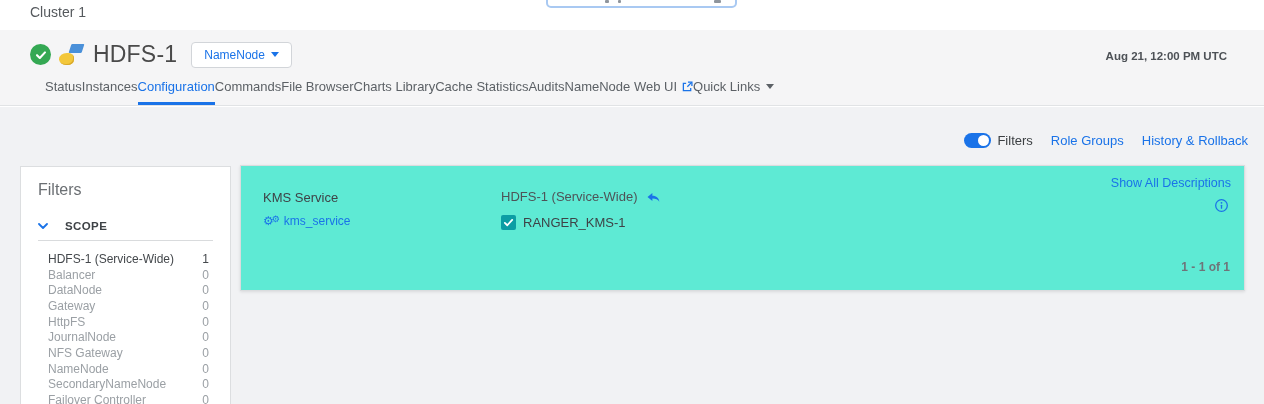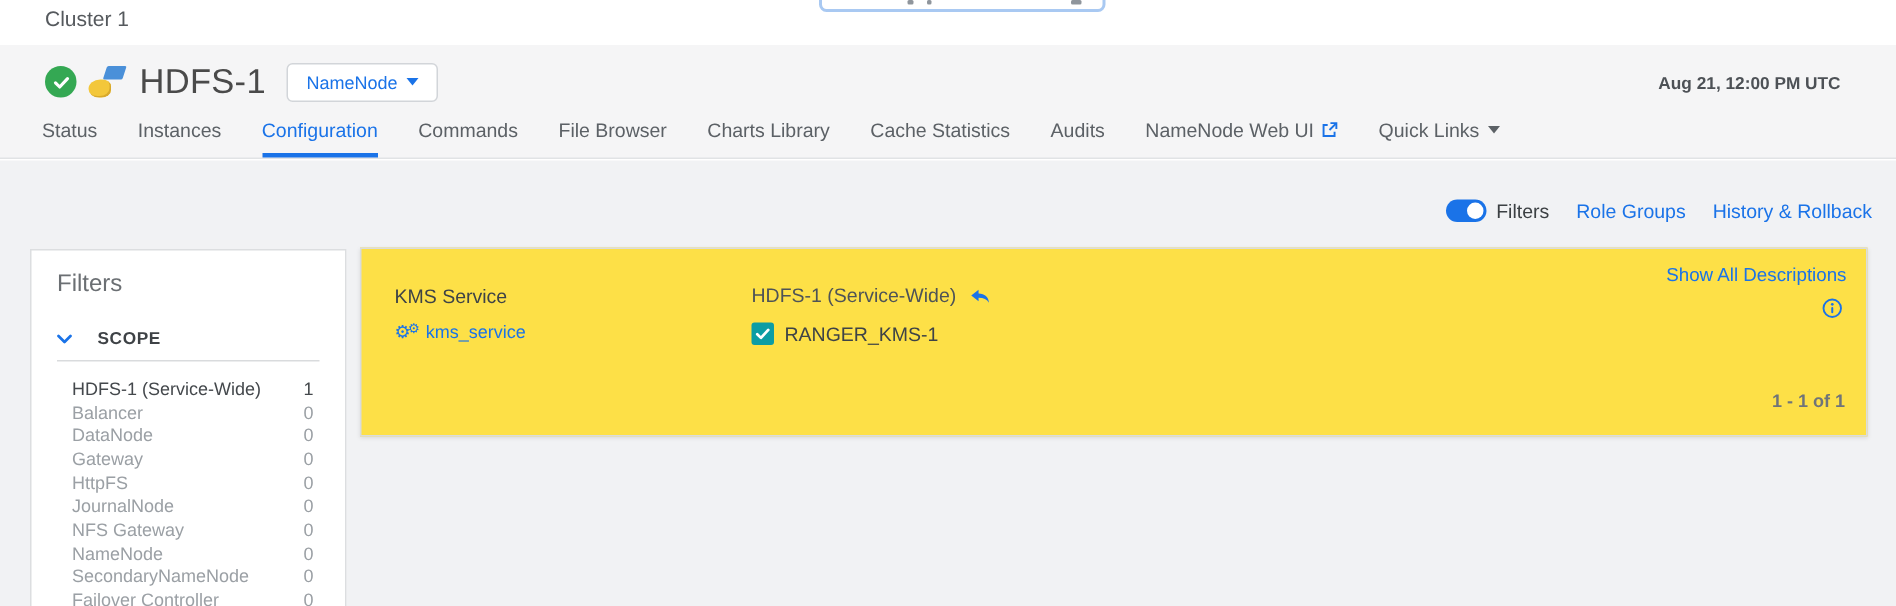--- a/index.html
+++ b/index.html
@@ -35,21 +35,21 @@
   .hdfs-body { position:absolute; left:1px; bottom:1px; width:15px; height:12px; background:#f3c73a;
     border-radius:60% 45% 50% 55%; box-shadow: inset -1px -1px 0 #d8a92c; }
   .service-title { margin-left:9px; font-size:23px; color:#4a4a4a; letter-spacing:0.2px; }
   .actions-btn { margin-left:14px; display:inline-flex; align-items:center; padding:5px 12px;
     background:#fff; border:1px solid #d2d5d9; border-radius:4px; color:#1a73e8; font-size:12px; cursor:pointer; }
   .caret { display:inline-block; width:0; height:0; border-left:4px solid transparent;
     border-right:4px solid transparent; border-top:5px solid currentColor; margin-left:6px; }
   .timestamp { position:absolute; top:20px; right:37px; font-size:11.5px; font-weight:bold; color:#4d5156; }
 
   
-  .tab-bar { position:absolute; left:28px; bottom:0; display:flex; gap:27px; font-size:13px; color:#5c6166;justify-content:flex-end; }
+  .tab-bar { position:absolute; left:45px; bottom:0; display:flex; font-size:13px; color:#5c6166;justify-content:flex-end; }
   .tab { padding-bottom:8px; border-bottom:3px solid transparent; cursor:pointer; display:flex; align-items:center; }
   .tab.active { color:#1a73e8; border-bottom-color:#1a73e8; }
   .ext-icon { margin-left:5px; display:inline-flex; }
   .tab .caret { color:#5c6166; }
 
   
   .content { position:absolute; top:107px; left:0; width:1264px; height:297px; background:#f1f2f4; }
 
   
   .search-box { position:absolute; top:20px; left:30px; width:984px; height:27px; }
@@ -71,21 +71,21 @@
   .filters-title { font-size:16px; color:#6b6f73; }
   .scope-header { margin-top:21px; display:flex; align-items:center; gap:17px; cursor:pointer; }
   .scope-label { font-size:11.5px; font-weight:bold; color:#3e4246; letter-spacing:0.4px; }
   .filters-panel hr { border:none; border-top:1px solid #d9dbdd; margin:8px 0 10px 0; }
   .scope-row { display:flex; justify-content:space-between; align-items:center; height:15.7px;
     font-size:12px; color:#9ba0a5; padding:0 4px 0 10px; cursor:pointer; }
   .scope-row.active { color:#44484c; }
 
   
   .main-panel { position:absolute; left:240px; top:58px; width:1005px; height:126px;
-    background:#fde047; border:1px solid #dadcde; box-shadow:0 1px 3px rgba(0,0,0,0.10); }
+    background:#5eead4; border:1px solid #dadcde; box-shadow:0 1px 3px rgba(0,0,0,0.10); }
   .show-all { position:absolute; top:10px; right:13px; font-size:12.5px; }
   .info-icon { position:absolute; top:32px; right:15px; cursor:pointer; display:inline-flex; }
   .prop-name { position:absolute; left:22px; top:24px; font-size:13px; color:#3e4347; }
   .prop-link { position:absolute; left:22px; top:48px; font-size:12px; display:flex; align-items:center; gap:4px; }
   .gears-icon { font-size:12px; color:#1a73e8; line-height:1; }
   .gears-icon .g2 { font-size:9px; margin-left:-2px; vertical-align:top; }
   .value-scope { position:absolute; left:260px; top:23px; display:flex; align-items:center; gap:8px;
     font-size:13px; color:#4e5357; }
   .reply-icon { display:inline-flex; cursor:pointer; }
   .value-check { position:absolute; left:260px; top:49px; display:flex; align-items:flex-start; gap:7px; }

